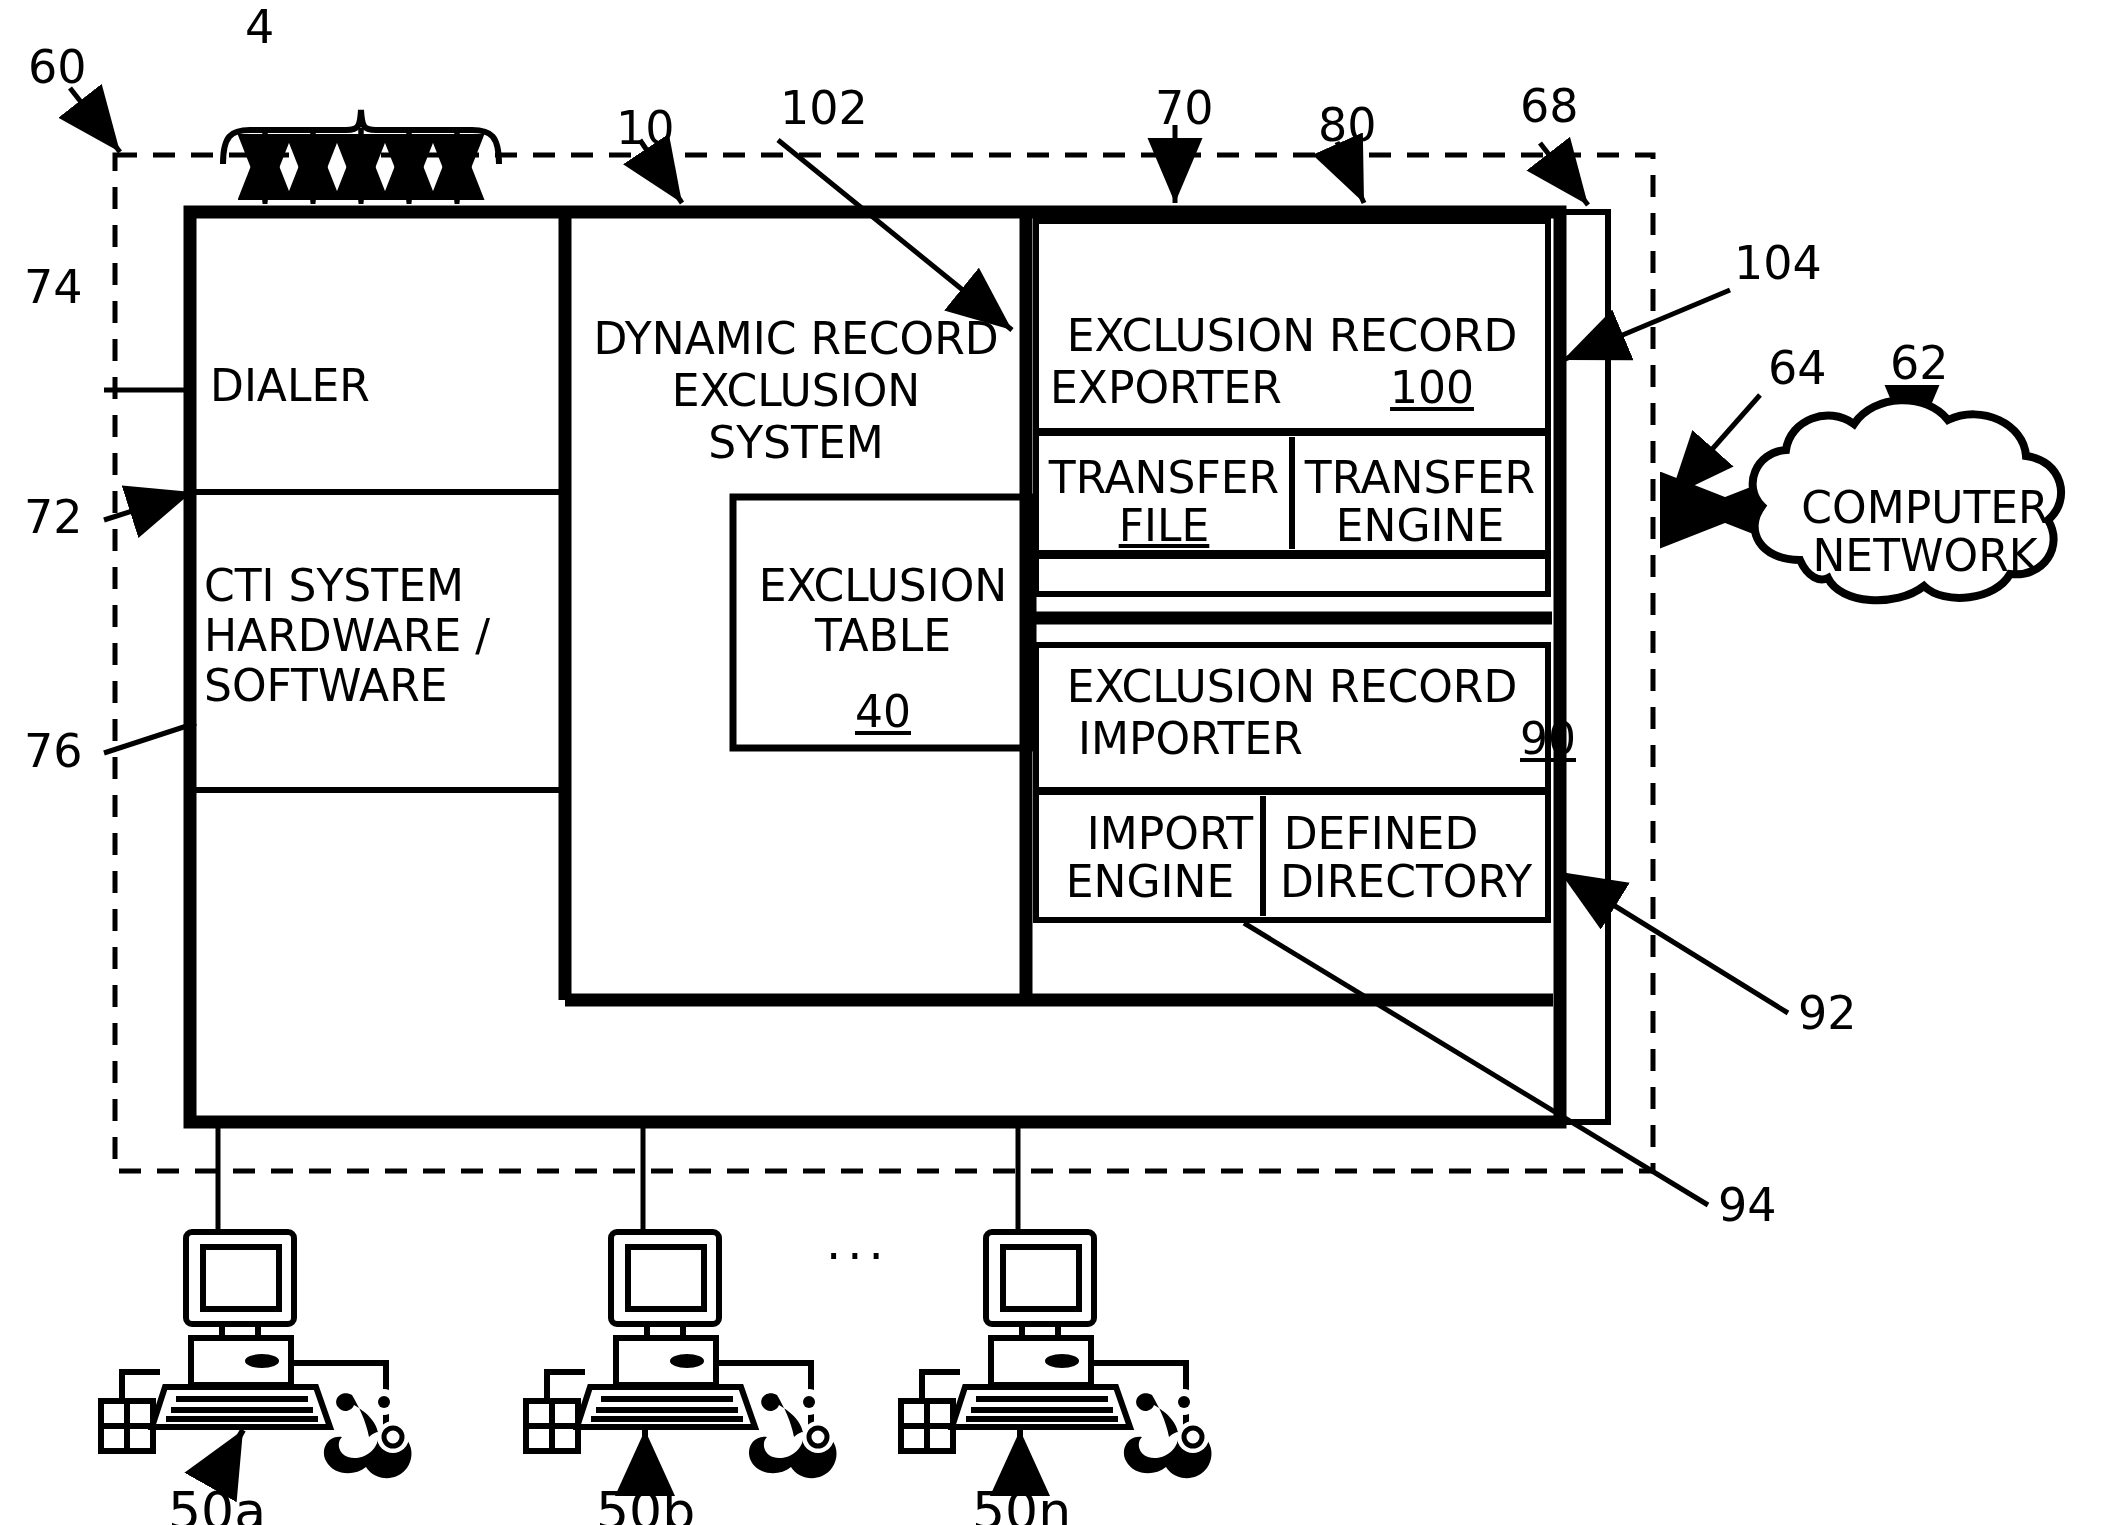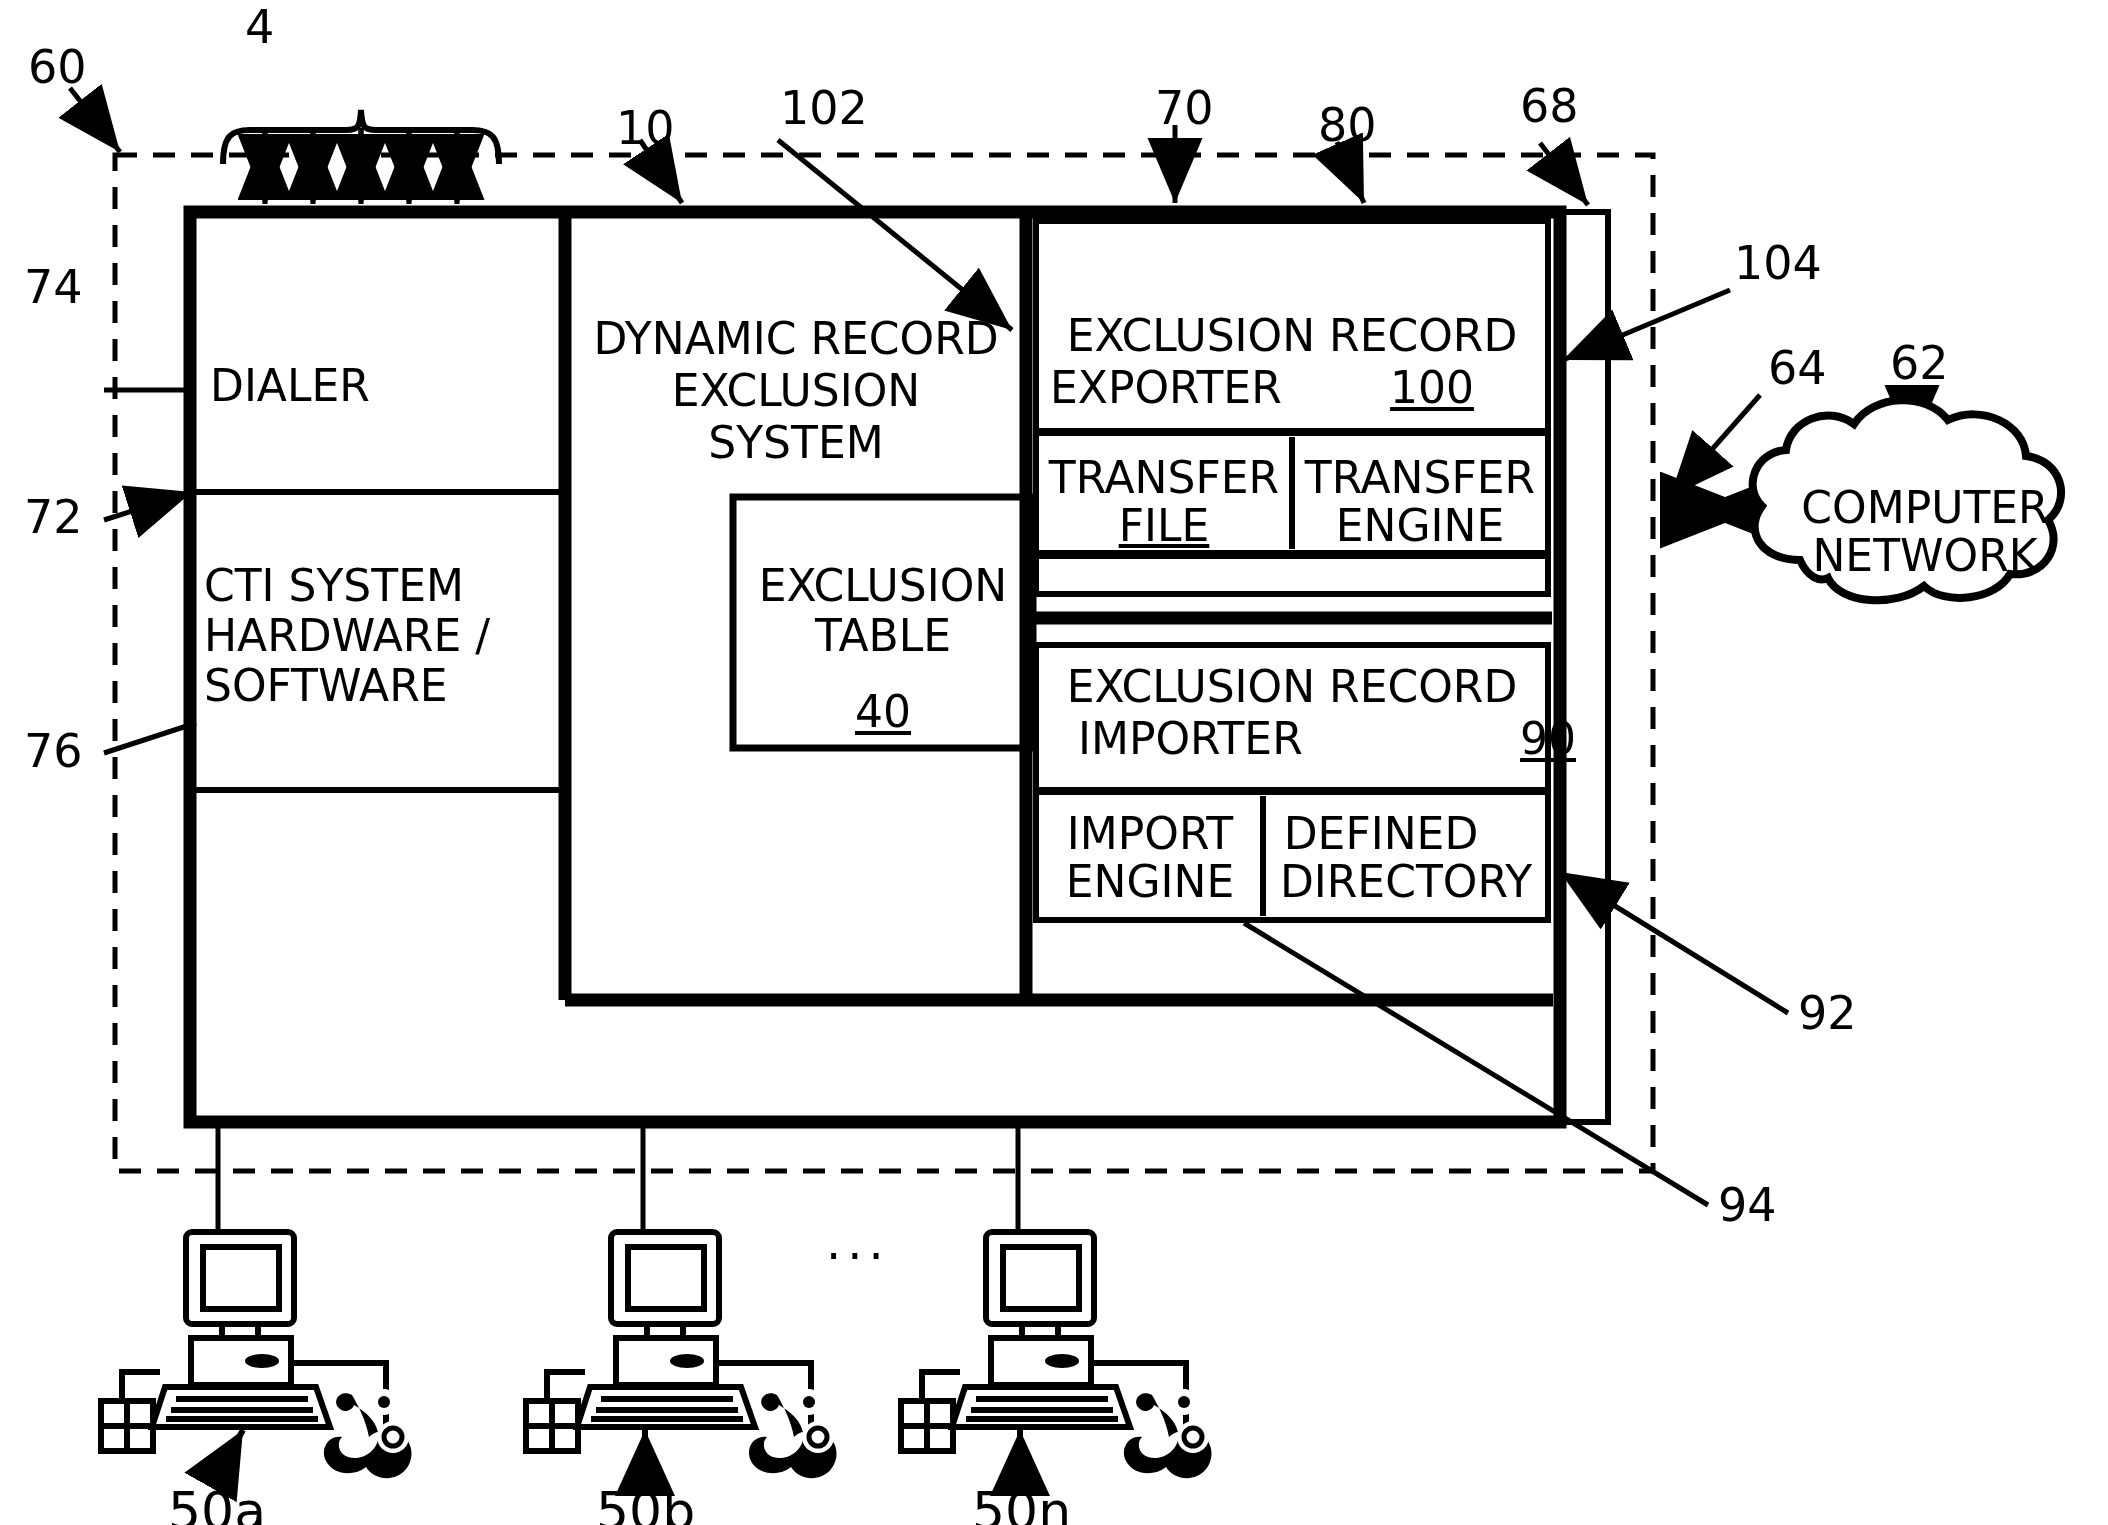--- a/index.html
+++ b/index.html
@@ -290,21 +290,21 @@
 
   <div class="txt boxlabel" style="left:1040px;top:452px;width:248px;">TRANSFER</div>
   <div class="txt boxlabel" style="left:1040px;top:500px;width:248px;text-decoration:underline;">FILE</div>
   <div class="txt boxlabel" style="left:1296px;top:452px;width:248px;">TRANSFER</div>
   <div class="txt boxlabel" style="left:1296px;top:500px;width:248px;">ENGINE</div>
 
   <div class="txt boxlabel" style="left:1040px;top:661px;width:504px;">EXCLUSION RECORD</div>
   <div class="txt boxlabel" style="left:1078px;top:713px;width:250px;text-align:left;">IMPORTER</div>
   <div class="txt boxlabel u" style="left:1414px;top:713px;width:120px;text-align:right;margin-left:42px;">90</div>
 
-  <div class="txt boxlabel" style="left:1040px;top:808px;width:220px;">IMPORT</div>
+  <div class="txt boxlabel" style="left:1040px;top:808px;width:220px;padding-left:20px;">IMPORT</div>
   <div class="txt boxlabel" style="left:1040px;top:856px;width:220px;">ENGINE</div>
   <div class="txt boxlabel" style="left:1267px;top:808px;width:228px;">DEFINED</div>
   <div class="txt boxlabel" style="left:1267px;top:856px;width:278px;">DIRECTORY</div>
 
   <div class="txt boxlabel" style="left:1790px;top:482px;width:270px;">COMPUTER</div>
   <div class="txt boxlabel" style="left:1790px;top:530px;width:270px;">NETWORK</div>
 
 </div>
 
 </body></html>

